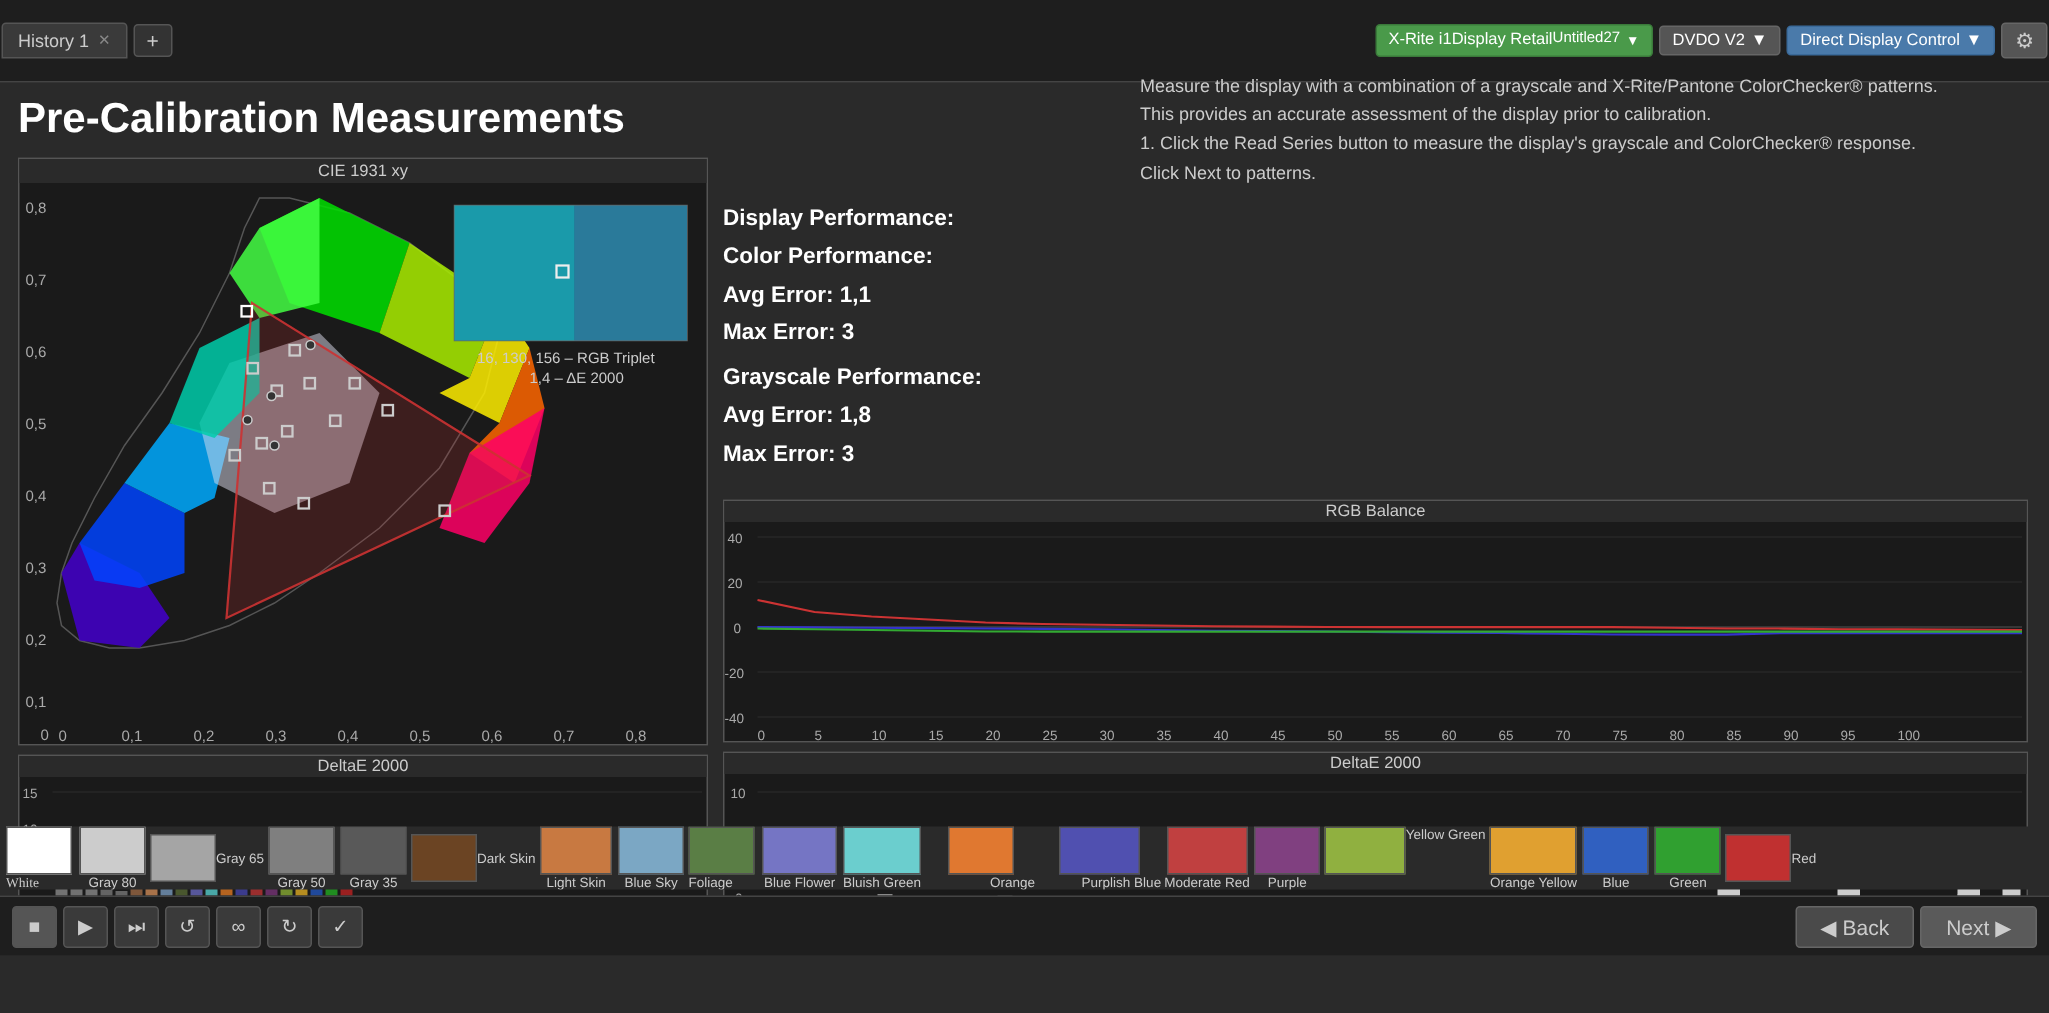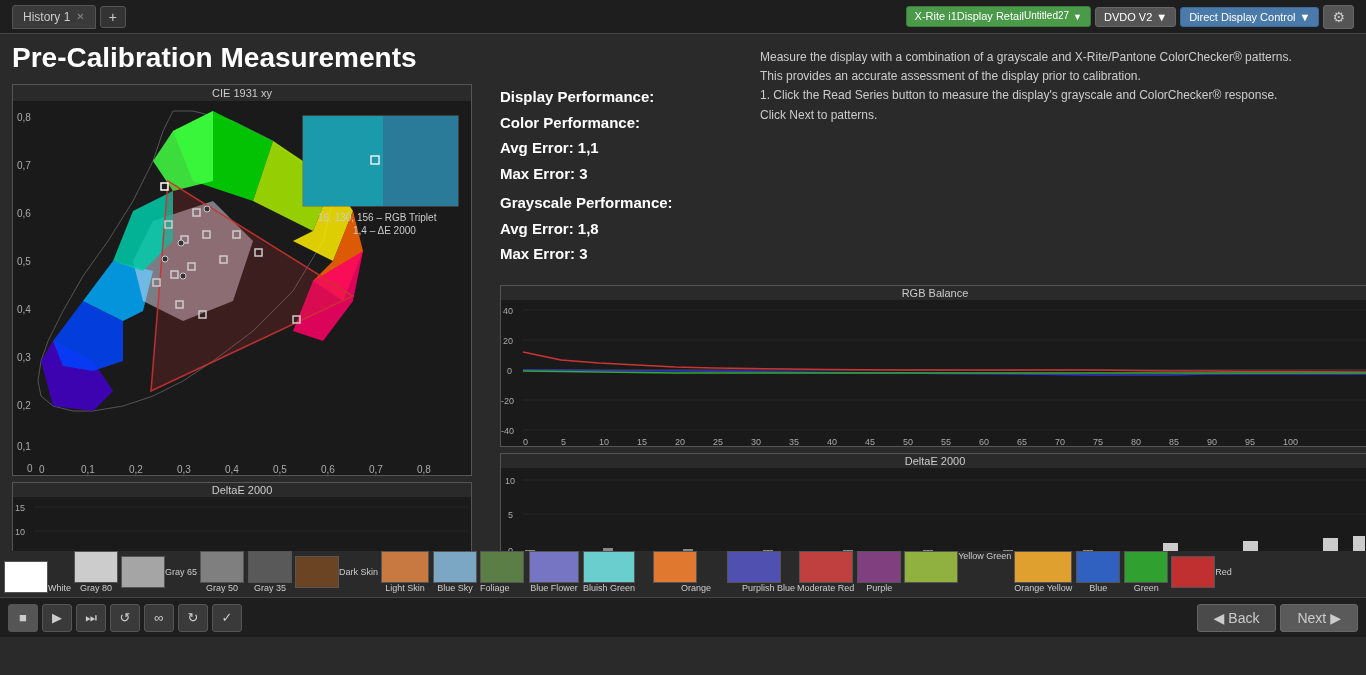--- a/index.html
+++ b/index.html
@@ -11,22 +11,22 @@
       width: 1366px;
       height: 675px;
       overflow: hidden;
     }
 
     
     .top-bar {
       display: flex;
       align-items: center;
       background: #1e1e1e;
-      height: 34px;
-      padding: 0 12px;
+      height: 55px;
+      padding: 0 1px;
       gap: 4px;
       border-bottom: 1px solid #444;
     }
     .tab-item {
       display: flex;
       align-items: center;
       background: #3a3a3a;
       border: 1px solid #555;
       border-radius: 3px 3px 0 0;
       padding: 4px 10px;
@@ -247,21 +247,21 @@
 
     <div class="page-title">Pre-Calibration Measurements</div>
 
     <div style="position:absolute; top:48px; left:760px; right:12px; font-size:12px; color:#ccc; line-height:1.6;">
       <div>Measure the display with a combination of a grayscale and X-Rite/Pantone ColorChecker® patterns.</div>
       <div>This provides an accurate assessment of the display prior to calibration.</div>
       <div>1. Click the Read Series button to measure the display's grayscale and ColorChecker® response.</div>
       <div>Click Next to patterns.</div>
     </div>
 
-    <div style="display:flex; gap:28px; margin-top:4px;">
+    <div style="display:flex; gap:10px; margin-top:4px;align-items:flex-end;">
 
       <div style="display:flex;flex-direction:column;gap:6px;width:460px;">
 
         <div class="cie-wrapper">
           <div class="cie-title">CIE 1931 xy</div>
           <svg width="458" height="375" style="display:block;">
 
             <text x="4" y="20" fill="#aaa" font-size="10">0,8</text>
             <text x="4" y="68" fill="#aaa" font-size="10">0,7</text>
             <text x="4" y="116" fill="#aaa" font-size="10">0,6</text>
@@ -484,21 +484,21 @@
             <rect x="662" y="75" width="15" height="13" fill="#cccccc"></rect>
             <rect x="742" y="73" width="15" height="15" fill="#cccccc"></rect>
             <rect x="822" y="70" width="15" height="18" fill="#cccccc"></rect>
             <rect x="852" y="68" width="12" height="20" fill="#cccccc"></rect>
           </svg>
         </div>
       </div>
     </div>
 
     <div style="display:flex;gap:2px;position:absolute;bottom:44px;left:0;right:0;padding:0 4px;background:#2a2a2a;overflow-x:hidden;">
-      <div style="display:flex;flex-direction:row;align-items:flex-end;min-width:46px;">
+      <div style="display:flex;flex-direction:column;align-items:flex-start;min-width:46px;font-family:Liberation Serif, serif;">
         <div style="width:44px;height:32px;background:#ffffff;border:1px solid #555;"></div>
         <span style="font-size:9px;color:#ccc;">White</span>
       </div>
       <div style="display:flex;flex-direction:column;align-items:center;min-width:46px;">
         <div style="width:44px;height:32px;background:#cccccc;border:1px solid #555;"></div>
         <span style="font-size:9px;color:#ccc;">Gray 80</span>
       </div>
       <div style="display:flex;flex-direction:row;align-items:center;min-width:46px;">
         <div style="width:44px;height:32px;background:#a5a5a5;border:1px solid #555;"></div>
         <span style="font-size:9px;color:#ccc;">Gray 65</span>

